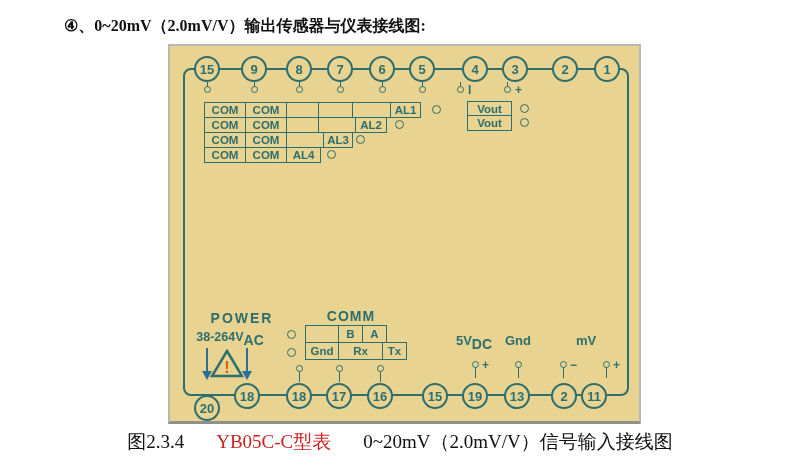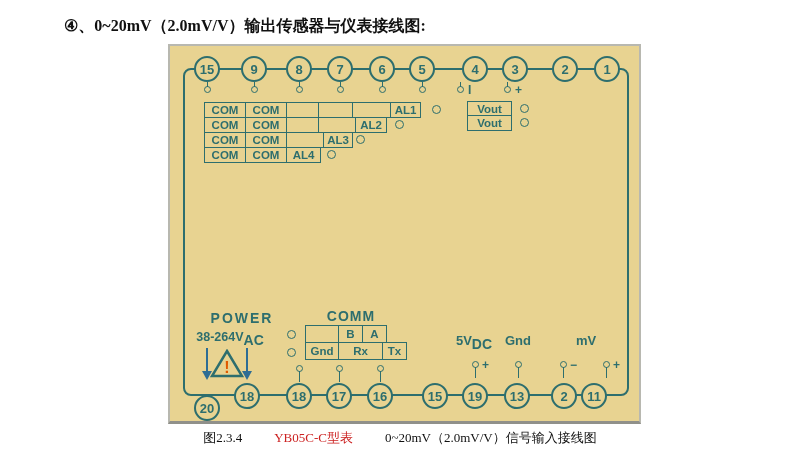--- a/index.html
+++ b/index.html
@@ -35,21 +35,21 @@
   .rcirc{position:absolute;width:9px;height:9px;border:1.5px solid var(--teal);
     border-radius:50%;background:var(--tan);}
   .lbl{position:absolute;color:var(--teal);font-weight:bold;text-align:center;}
   .lbl sub{font-size:14px;font-weight:bold;}
   .arrow{position:absolute;width:2px;height:24px;background:var(--arrow);}
   .arrow::after{content:"";position:absolute;left:-4px;bottom:-8px;width:0;height:0;
     border-left:5px solid transparent;border-right:5px solid transparent;
     border-top:9px solid var(--arrow);}
   .warn-svg{position:absolute;}
   .caption{position:absolute;left:0;top:429px;width:800px;text-align:center;
-    font-family:"Liberation Serif",serif;font-size:13px;color:#111;}
+    font-family:"Liberation Serif",serif;font-size:19px;color:#111;}
   .caption span{margin:0 16px;}
   .caption .model{color:var(--red);}
 </style>
 </head>
 <body>
 
 <div class="title">④、0~20mV（2.0mV/V）输出传感器与仪表接线图:</div>
 
 <div class="panel">
   <div class="inner-border"></div>

